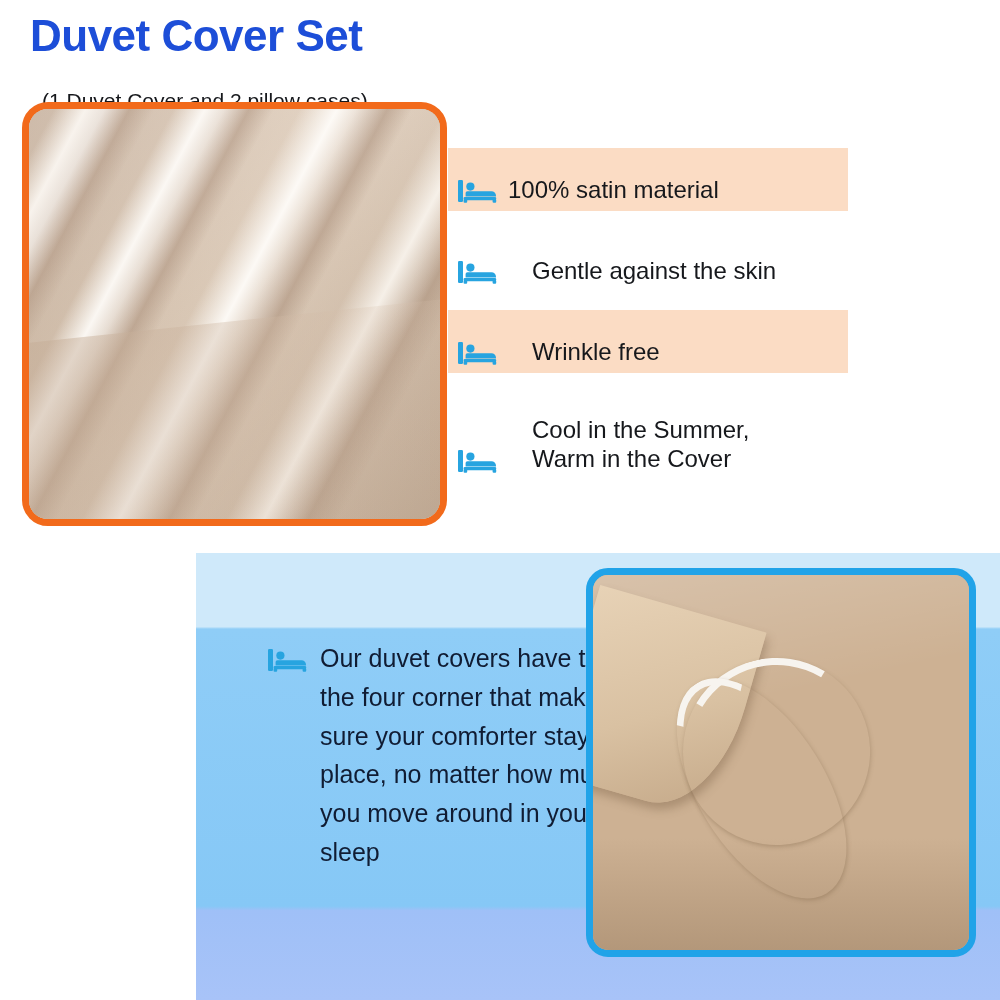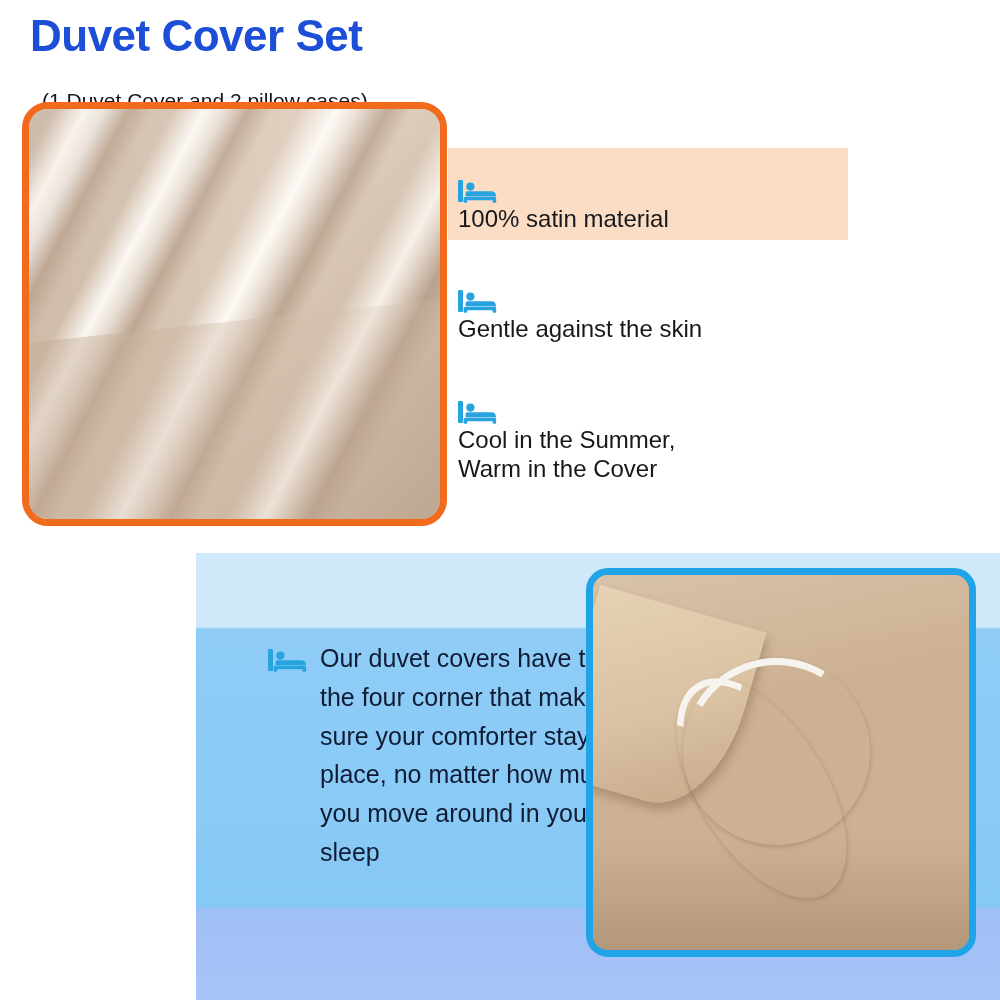--- a/index.html
+++ b/index.html
@@ -103,31 +103,31 @@
   
   .features {
     position: absolute;
     left: 448px;
     top: 148px;
     width: 400px;
   }
   .feature-row {
     position: relative;
     display: flex;
-    align-items: flex-start;
+    align-items: flex-end;
     min-height: 52px;
     padding: 24px 0 7px 10px;
     box-sizing: border-box;
-    flex-direction: column;
   }
   .feature-row.hl {
     background: #fbdcc4;
   }
   .feature-row.gap {
     margin-top: 18px;
+    gap: 24px;
   }
   .bed-icon {
     flex: 0 0 auto;
     width: 40px;
     height: 26px;
     margin-top: 6px;
     margin-right: 10px;
   }
   .feature-text {
     font-size: 24px;
@@ -280,20 +280,35 @@
           <path d="M17 13.2 h16.5 a4.5 4.5 0 0 1 4.5 4.5 v0.8 H7.6 v-3.4 a1.9 1.9 0 0 1 1.9 -1.9 h7.5 z"></path>
           <rect x="5.6" y="18.9" width="32.6" height="3.3" rx="1.2"></rect>
           <rect x="34.6" y="21.6" width="3.6" height="3.2" rx="1"></rect>
           <rect x="5.6" y="21.6" width="3.6" height="3.2" rx="1"></rect>
         </g>
       </svg>
     </span>
     <span class="feature-text">Gentle against the skin</span>
   </div>
 
+  <div class="feature-row hl gap">
+    <span class="bed-icon">
+      <svg viewBox="0 0 40 26" width="40" height="26" aria-hidden="true">
+        <g fill="#27a4e0">
+          <rect x="0" y="2" width="5" height="22" rx="1.2"></rect>
+          <circle cx="12.4" cy="8.6" r="4.1"></circle>
+          <path d="M17 13.2 h16.5 a4.5 4.5 0 0 1 4.5 4.5 v0.8 H7.6 v-3.4 a1.9 1.9 0 0 1 1.9 -1.9 h7.5 z"></path>
+          <rect x="5.6" y="18.9" width="32.6" height="3.3" rx="1.2"></rect>
+          <rect x="34.6" y="21.6" width="3.6" height="3.2" rx="1"></rect>
+          <rect x="5.6" y="21.6" width="3.6" height="3.2" rx="1"></rect>
+        </g>
+      </svg>
+    </span>
+    <span class="feature-text">Wrinkle free</span>
+  </div>
 
   <div class="feature-row gap">
     <span class="bed-icon">
       <svg viewBox="0 0 40 26" width="40" height="26" aria-hidden="true">
         <g fill="#27a4e0">
           <rect x="0" y="2" width="5" height="22" rx="1.2"></rect>
           <circle cx="12.4" cy="8.6" r="4.1"></circle>
           <path d="M17 13.2 h16.5 a4.5 4.5 0 0 1 4.5 4.5 v0.8 H7.6 v-3.4 a1.9 1.9 0 0 1 1.9 -1.9 h7.5 z"></path>
           <rect x="5.6" y="18.9" width="32.6" height="3.3" rx="1.2"></rect>
           <rect x="34.6" y="21.6" width="3.6" height="3.2" rx="1"></rect>

